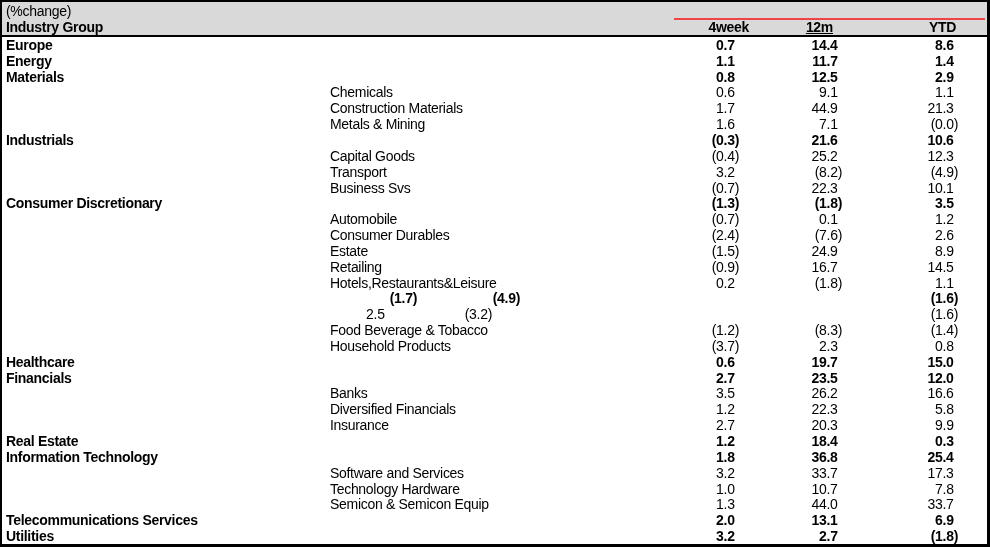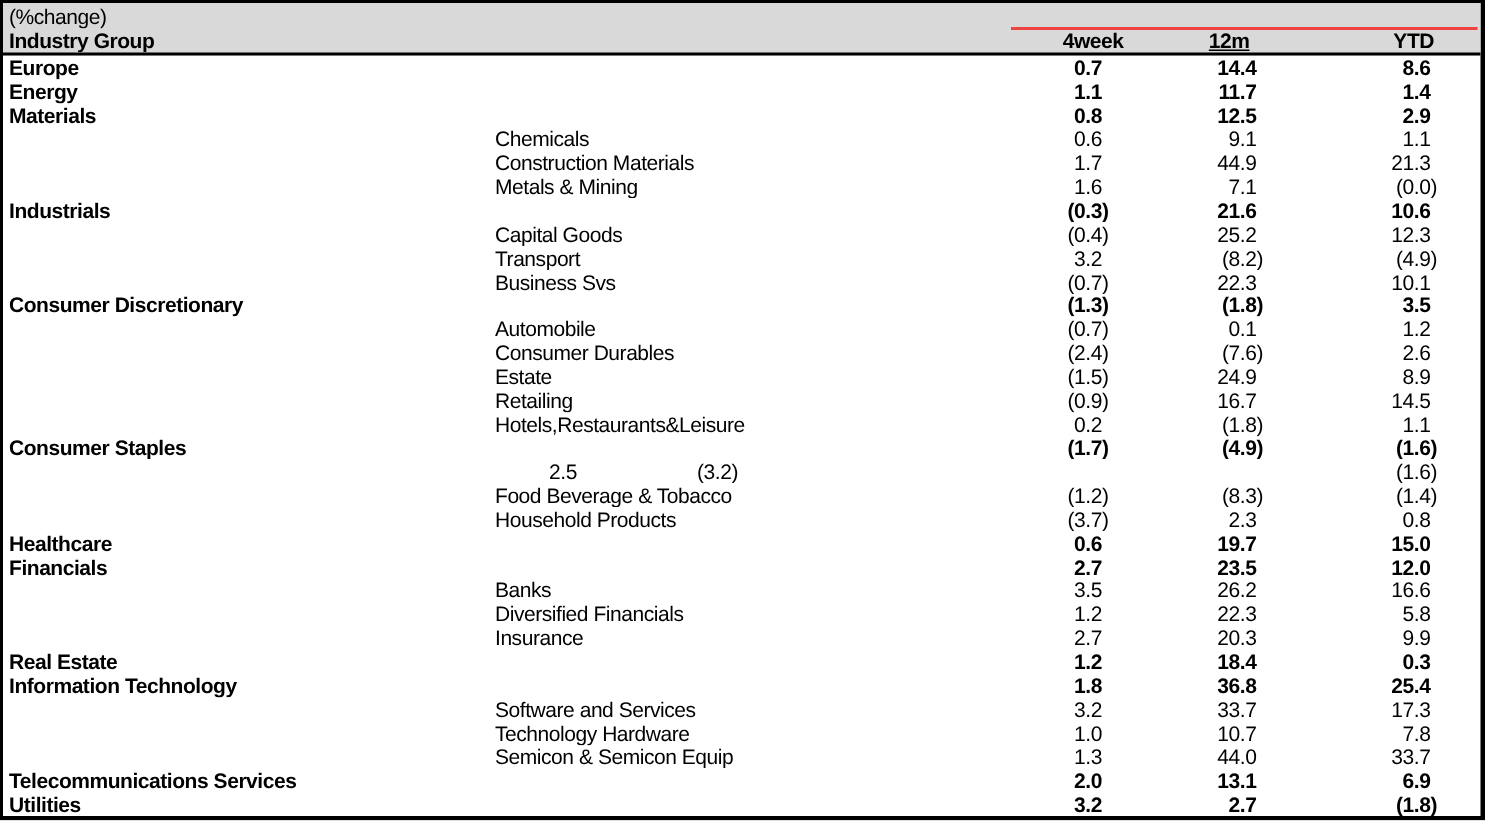--- a/index.html
+++ b/index.html
@@ -173,21 +173,20 @@
           <div class="cell num col2">14.5<span class="ph">)</span></div>
         </div>
         <div class="row">
           <div class="cell colA"></div>
           <div class="cell colB">Hotels,Restaurants&amp;Leisure</div>
           <div class="cell num col0">0.2<span class="ph">)</span></div>
           <div class="cell num col1">(1.8)</div>
           <div class="cell num col2">1.1<span class="ph">)</span></div>
         </div>
         <div class="row bold">
-          <div class="cell colA">Consumer Staples</div>
           <div class="cell colB"></div>
           <div class="cell num col0">(1.7)</div>
           <div class="cell num col1">(4.9)</div>
           <div class="cell num col2">(1.6)</div>
         </div>
         <div class="row">
           <div class="cell colA"></div>
           <div class="cell num col0">2.5<span class="ph">)</span></div>
           <div class="cell num col1">(3.2)</div>
           <div class="cell num col2">(1.6)</div>

